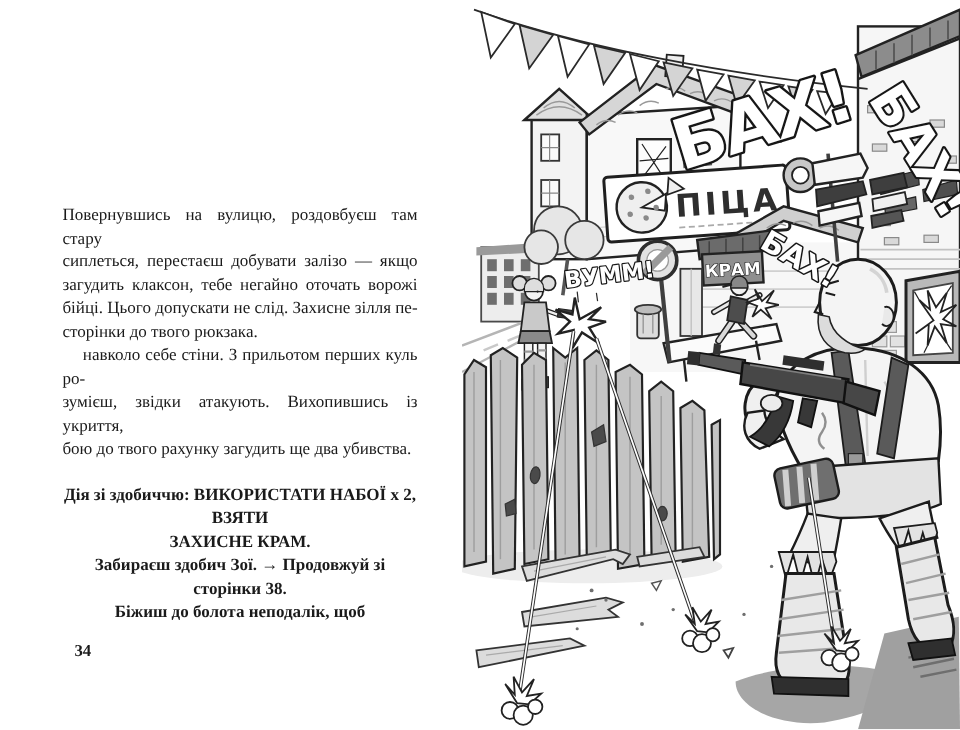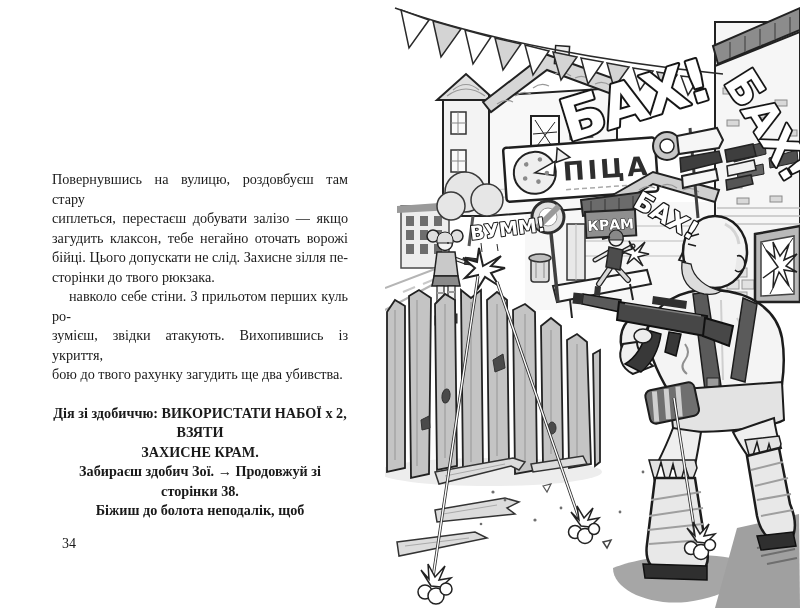--- a/index.html
+++ b/index.html
@@ -6,21 +6,21 @@
   .page{position:relative;width:800px;height:608px;background:#ffffff;overflow:hidden;
         font-family:"Liberation Serif","DejaVu Serif",serif;color:#1a1a1a;}
   .left-page{position:absolute;left:0;top:0;width:390px;height:436px;}
   .text-block{position:absolute;left:52px;top:170px;width:296px;}
   .para .line{font-size:14.2px;line-height:19.5px;text-align:justify;text-align-last:justify;}
   .para .line.last{text-align-last:left;}
   .para.indent .line:first-child{text-indent:17px;}
   .boldblock{font-weight:bold;}
   .boldblock .line{font-size:14.2px;line-height:19.5px;text-align:center;}
   .boldblock.loot{margin-top:19px;}
-  .page-number{position:absolute;left:62px;top:536px;font-size:14px;font-weight:normal;}
+  .page-number{position:absolute;left:62px;top:536px;font-size:14px;font-weight:bold;}
   .illu{position:absolute;left:385px;top:0;width:415px;height:608px;}
   .sfx{font-family:"DejaVu Sans","Liberation Sans",sans-serif;font-weight:bold;
        fill:#ffffff;stroke:#161616;paint-order:stroke;stroke-linejoin:round;}
   .signtext{font-family:"DejaVu Sans","Liberation Sans",sans-serif;font-weight:bold;fill:#2e2e2e;}
 </style>
 </head>
 <body>
 
 <div class="page">
 

